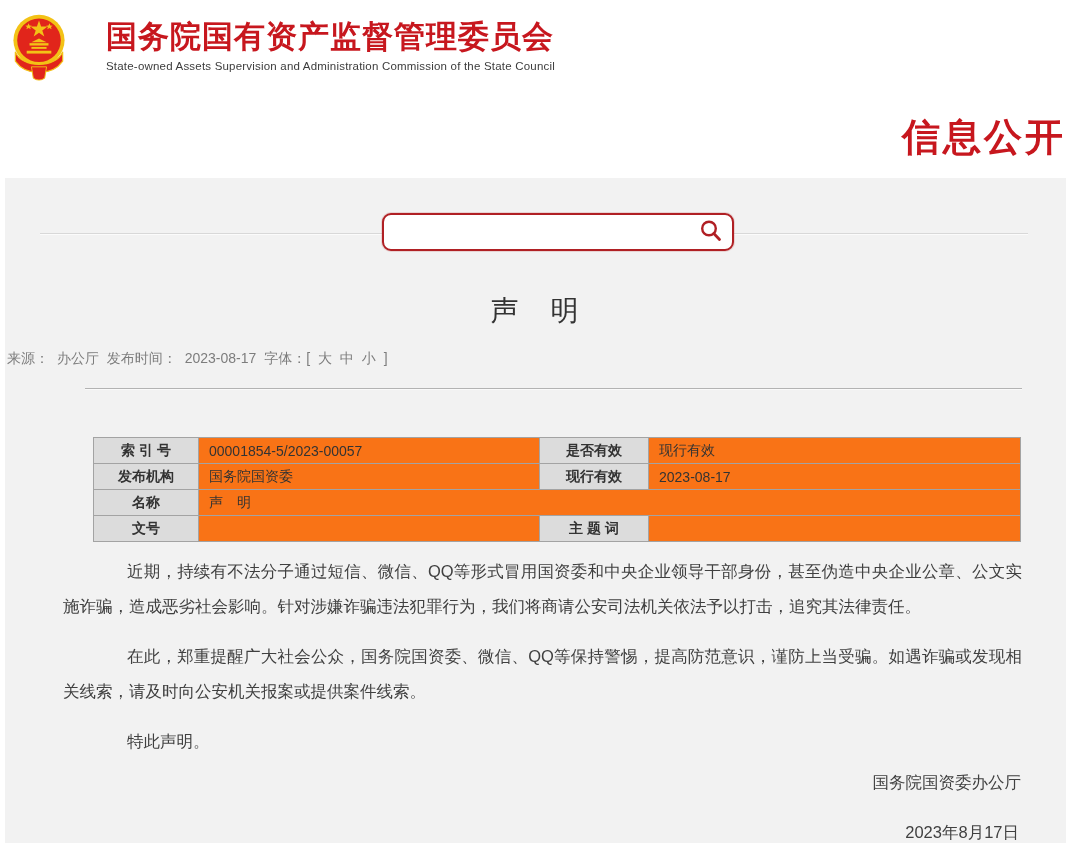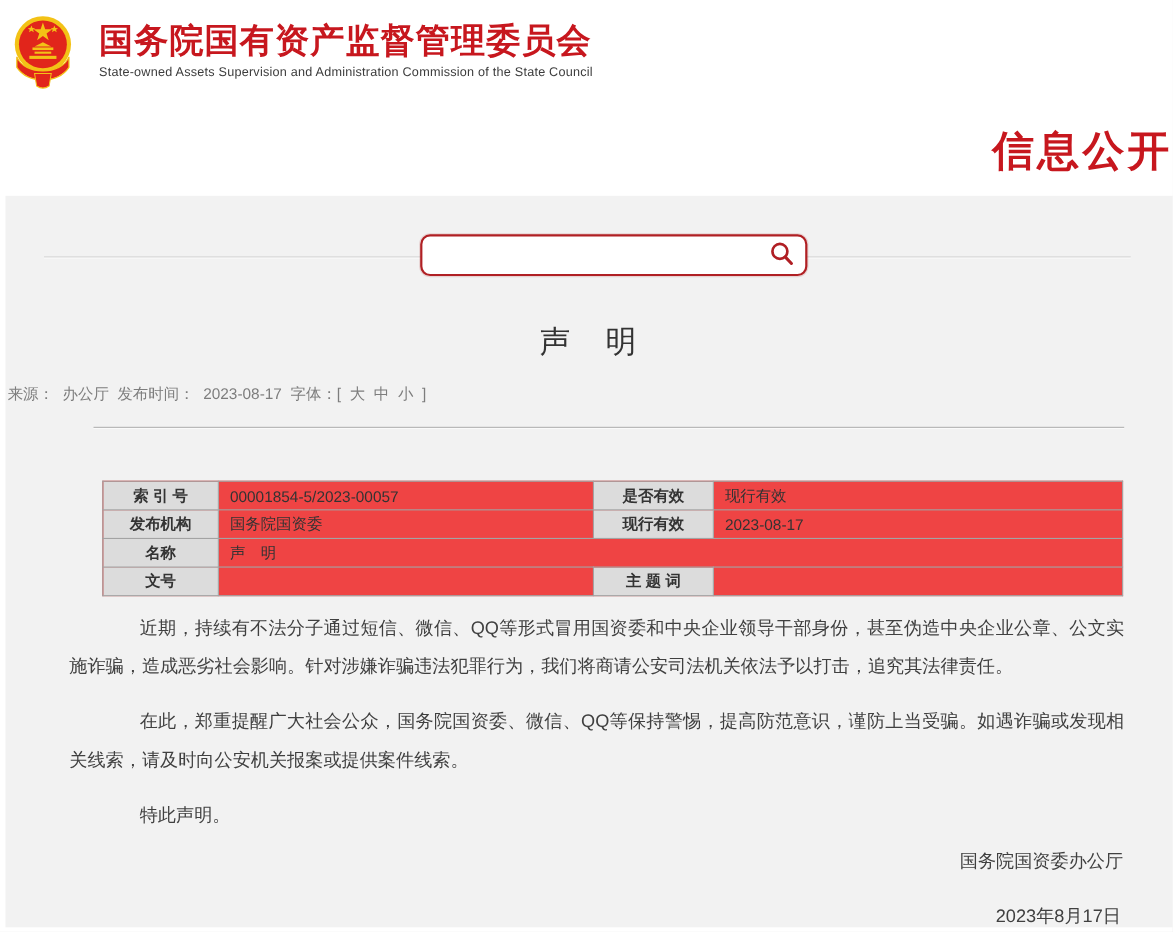--- a/index.html
+++ b/index.html
@@ -13,21 +13,21 @@
   }
   *{box-sizing:border-box;}
   html,body{margin:0;padding:0;}
   body{
     width:1066px;height:847px;position:relative;overflow:hidden;
     background:#ffffff;
     font-family:"Liberation Sans","DejaVu Sans",sans-serif;
   }
   
   .header{position:absolute;top:0;left:0;width:100%;height:178px;background:#fff;}
-  .brand{display:flex;align-items:flex-start;padding:10px 0 0 8px;cursor:pointer;}
+  .brand{display:flex;align-items:flex-start;padding:10px 0 0 8px;cursor:pointer;gap:16px;}
   .brand-logo{width:62px;height:72px;flex:0 0 auto;}
   .brand-text{margin-left:20px;padding-top:10px;}
   .site-title{
     font-size:31px;font-weight:bold;color:var(--brand_red);
     letter-spacing:1px;line-height:34px;
   }
   .site-subtitle{font-size:11.5px;color:#3c3c3c;margin-top:6px;letter-spacing:0.2px;}
   .page-title{
     position:absolute;top:112px;left:0;width:100%;text-align:right;
     font-size:38px;font-weight:bold;color:var(--brand_red);letter-spacing:3px;
@@ -67,21 +67,21 @@
   .article-meta span{margin:0 2px;}
   .font-size-btn{cursor:pointer;margin:0 3px;}
   .meta-divider{
     position:absolute;top:210px;left:80px;right:44px;height:1px;
     background:#b3b3b3;box-shadow:0 1px 0 #fafafa;
   }
   
   .info-table{
     position:absolute;top:259px;left:88px;width:928px;
     border-collapse:collapse;font-size:14px;color:#333;
-    background:#ef4444;
+    background:#f97316;
   }
   .info-table td{
     border:1px solid var(--table_border);height:26px;padding:0 10px;
   }
   .info-table td.lbl{
     background:var(--table_label_bg);font-weight:bold;text-align:center;
     padding:0 4px;white-space:nowrap;
   }
   
   .body-text{

